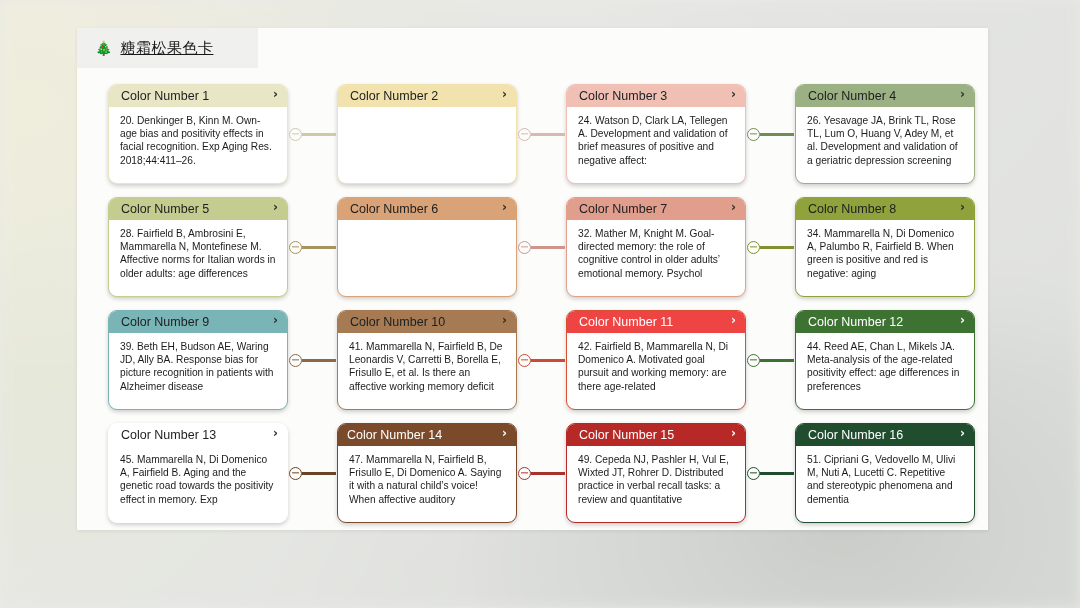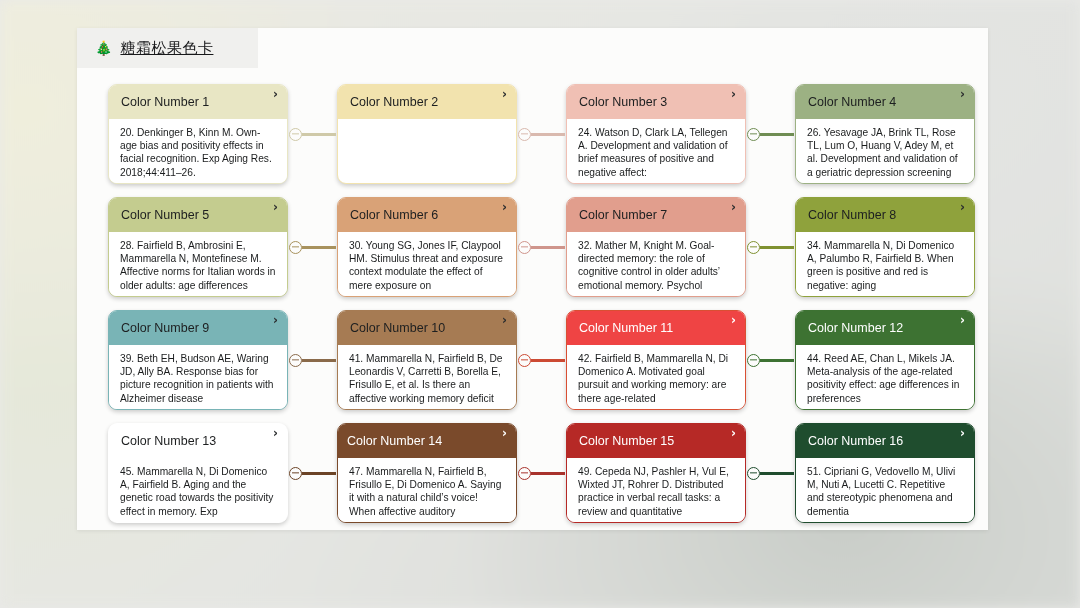--- a/index.html
+++ b/index.html
@@ -68,21 +68,21 @@
     position: absolute;
     width: 180px; height: 100px;
     border-radius: 9px;
     background: #ffffff;
     box-shadow: 0 2px 4px rgba(0,0,0,0.19);
     overflow: hidden;
     border: 1.5px solid transparent;
   }
   .card-head {
     position: relative;
-    height: 34px;
+    height: 22px;
     display: flex; align-items: center;
     padding: 0 8px 0 12px;
   }
   .card-title {
     font-size: 12.5px;
     color: #1d1f20;
     white-space: nowrap;
   }
   .card-title.light { color: #ffffff; }
   .chev {
@@ -178,21 +178,20 @@
         <span class="card-title">Color Number 5</span>
         <span class="chev">›</span>
       </div>
       <div class="card-body">28. Fairfield B, Ambrosini E, Mammarella N, Montefinese M. Affective norms for Italian words in older adults: age differences</div>
     </div>
     <div class="card" style="left: 229px; top: 113px; border-color: rgb(217, 162, 119);">
       <div class="card-head" style="background: rgb(217, 162, 119);">
         <span class="card-title">Color Number 6</span>
         <span class="chev">›</span>
       </div>
-      <div class="card-body">30. Young SG, Jones IF, Claypool HM. Stimulus threat and exposure context modulate the effect of mere exposure on</div>
     </div>
     <div class="card" style="left: 458px; top: 113px; border-color: rgb(225, 158, 141);">
       <div class="card-head" style="background: rgb(225, 158, 141);">
         <span class="card-title">Color Number 7</span>
         <span class="chev">›</span>
       </div>
       <div class="card-body">32. Mather M, Knight M. Goal-directed memory: the role of cognitive control in older adults’ emotional memory. Psychol</div>
     </div>
     <div class="card" style="left: 687px; top: 113px; border-color: rgb(143, 162, 60);">
       <div class="card-head" style="background: rgb(143, 162, 60);">

